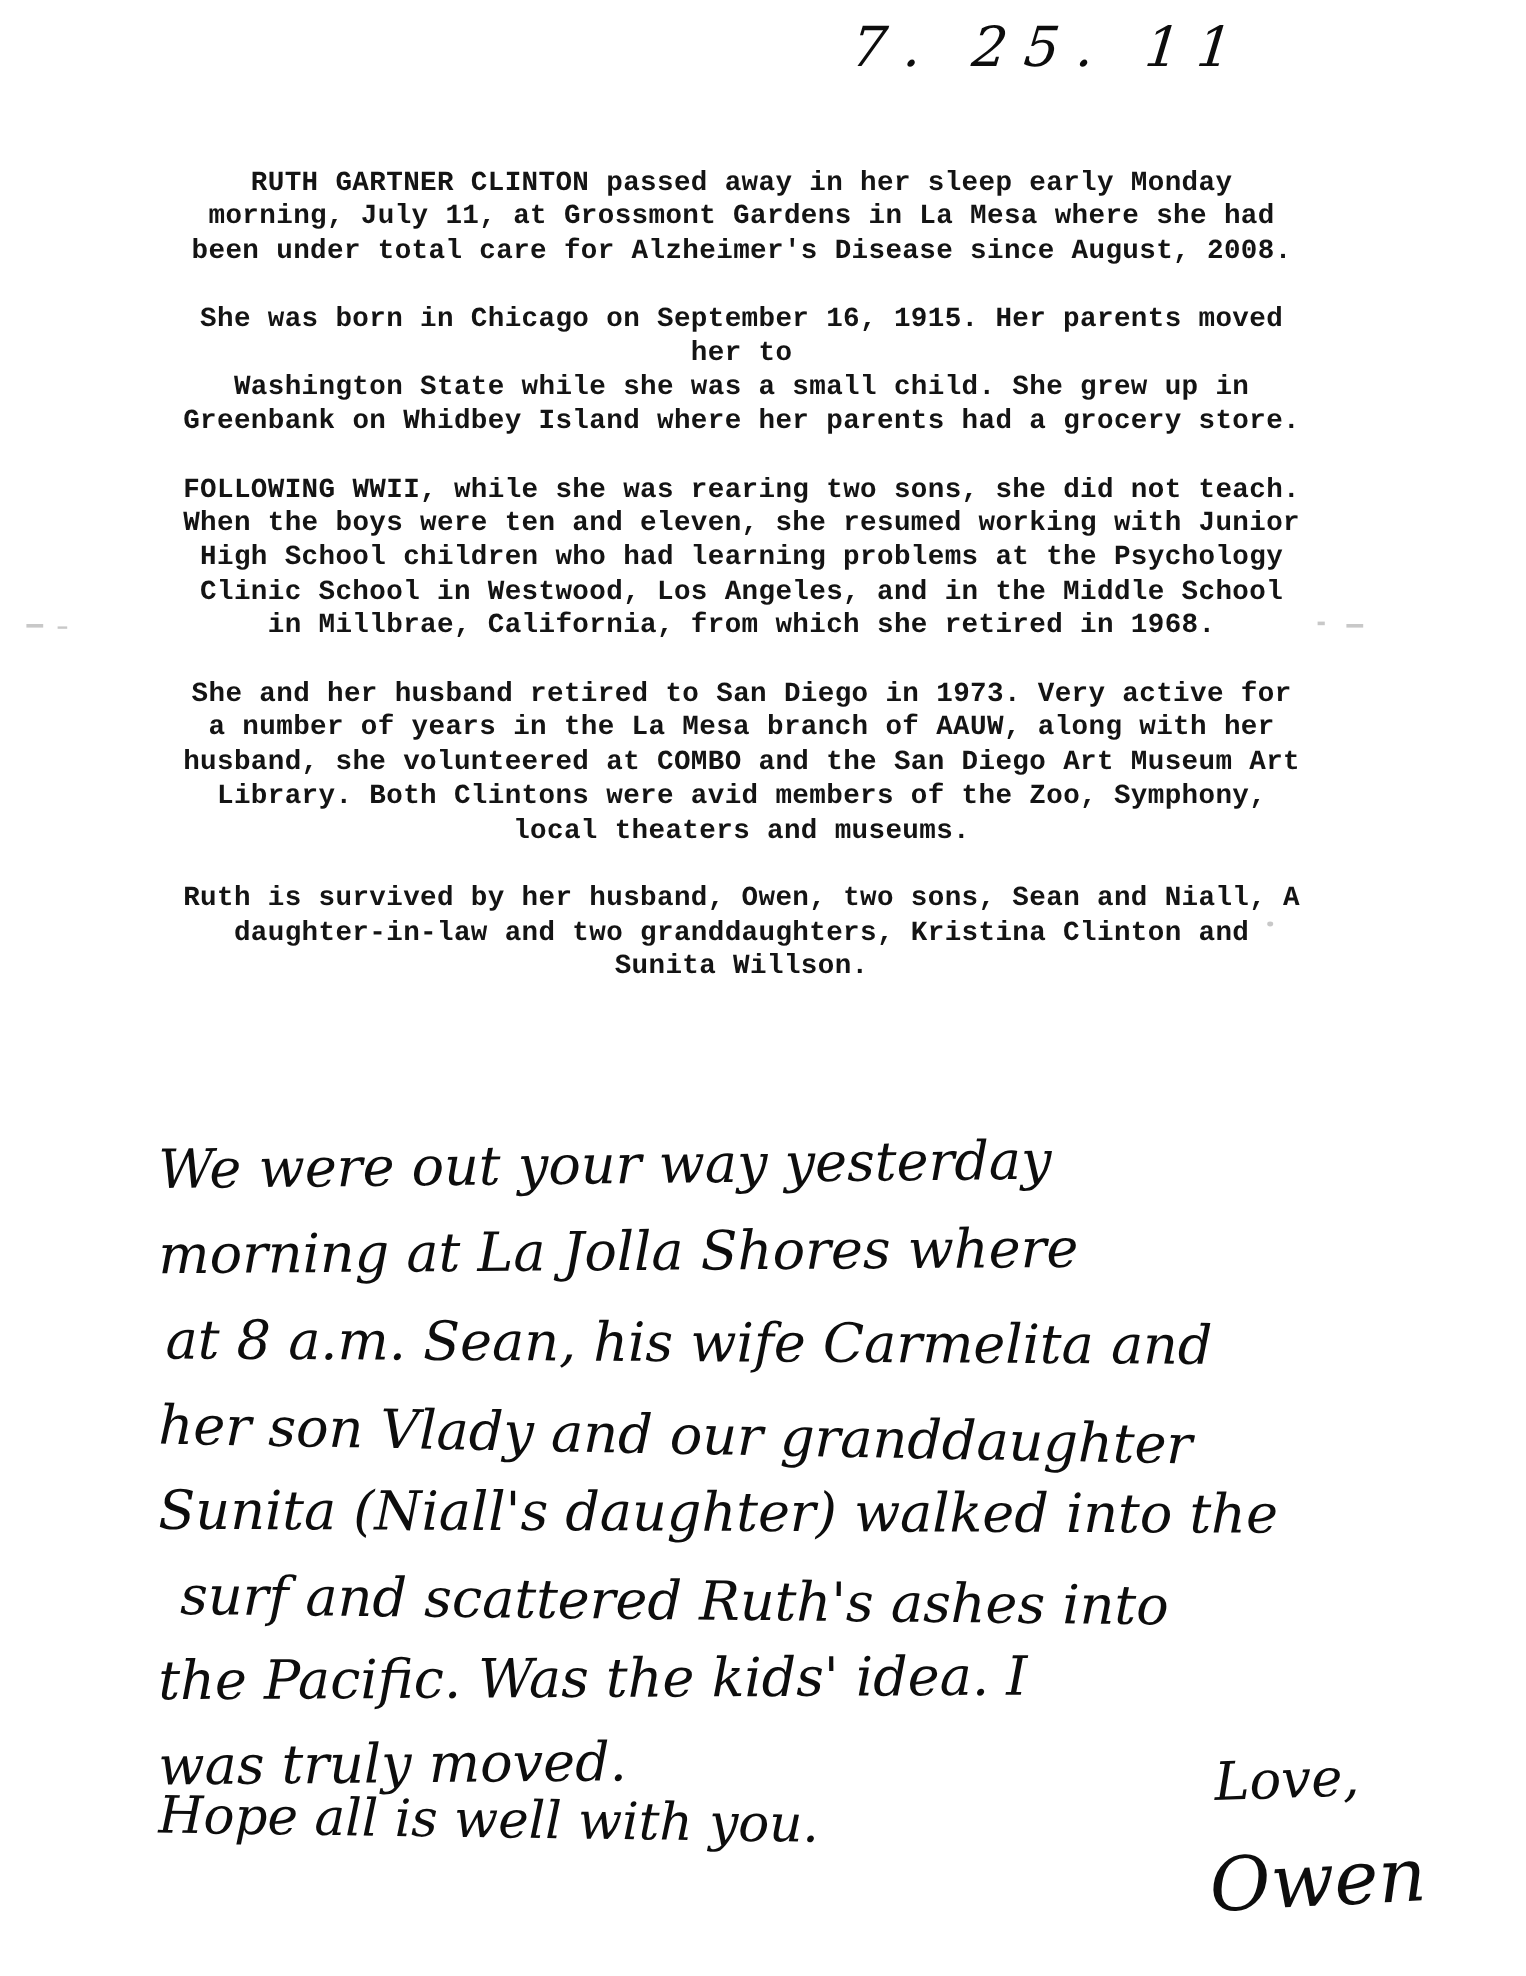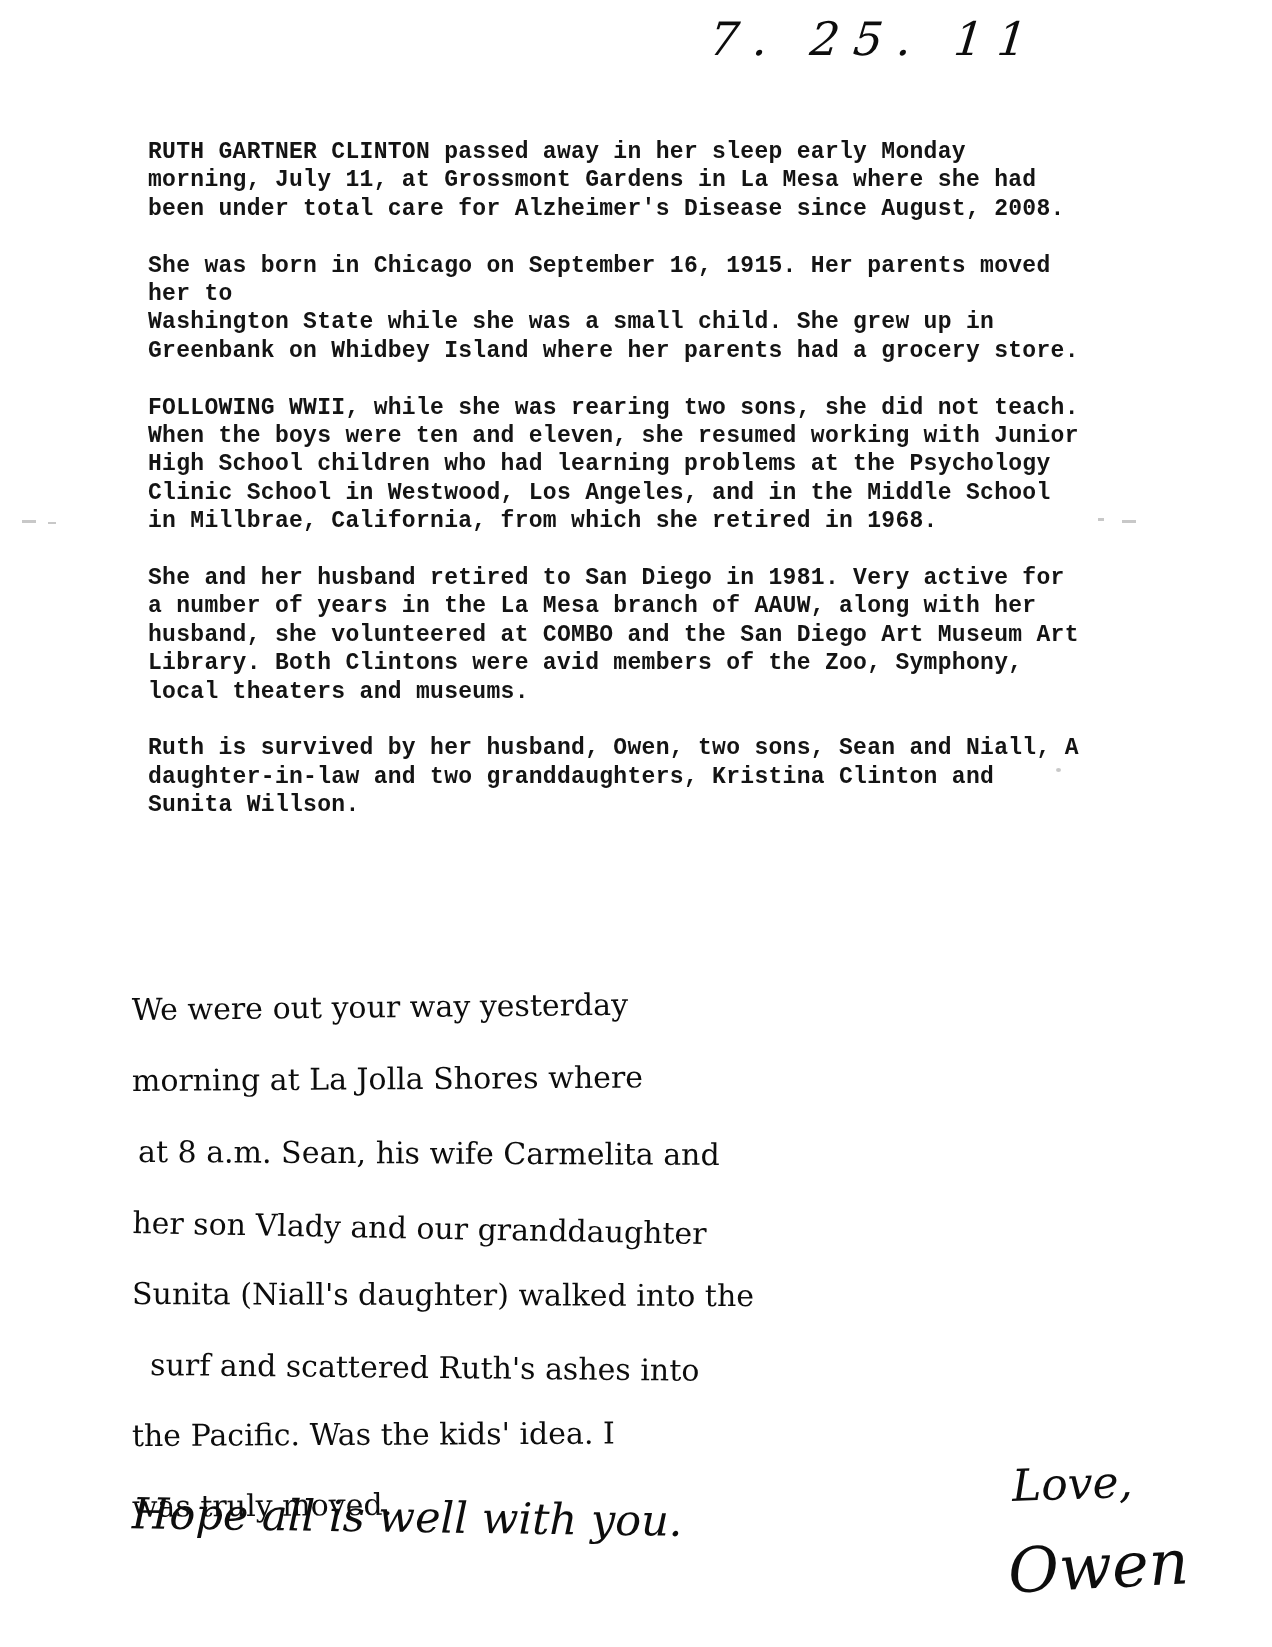--- a/index.html
+++ b/index.html
@@ -39,30 +39,32 @@
     font-family: "Liberation Mono", monospace;
     font-weight: 700;
     font-size: 23px;
     line-height: 28.4px;
     letter-spacing: 0.3px;
     color: #141414;
   }
   .typed-body p {
     margin: 0 0 28.4px 0;
     white-space: pre-line;
+    text-align: center;
   }
 
   
   .handwritten-note {
     position: absolute;
     left: 132px;
-    top: 992px;
+    top: 948px;
     width: 1080px;
     font-family: "DejaVu Serif", serif;
-    font-size: 30px;
+    font-style: italic;
+    font-size: 45px;
     color: #0d0d0d;
   }
   .hw-line {
     display: block;
     height: 71px;
     white-space: nowrap;
     transform-origin: left center;
   }
   .hw-line:nth-child(1) { transform: rotate(-0.6deg); }
   .hw-line:nth-child(2) { transform: rotate(-0.4deg); }
@@ -131,21 +133,21 @@
 morning, July 11, at Grossmont Gardens in La Mesa where she had
 been under total care for Alzheimer's Disease since August, 2008.</p>
     <p>She was born in Chicago on September 16, 1915. Her parents moved her to
 Washington State while she was a small child. She grew up in
 Greenbank on Whidbey Island where her parents had a grocery store.</p>
     <p>FOLLOWING WWII, while she was rearing two sons, she did not teach.
 When the boys were ten and eleven, she resumed working with Junior
 High School children who had learning problems at the Psychology
 Clinic School in Westwood, Los Angeles, and in the Middle School
 in Millbrae, California, from which she retired in 1968.</p>
-    <p>She and her husband retired to San Diego in 1981. Very active for
+    <p>She and her husband retired to San Diego in 1973. Very active for
 a number of years in the La Mesa branch of AAUW, along with her
 husband, she volunteered at COMBO and the San Diego Art Museum Art
 Library. Both Clintons were avid members of the Zoo, Symphony,
 local theaters and museums.</p>
     <p>Ruth is survived by her husband, Owen, two sons, Sean and Niall, A
 daughter-in-law and two granddaughters, Kristina Clinton and
 Sunita Willson.</p>
   </div>
 
   <div class="handwritten-note">

